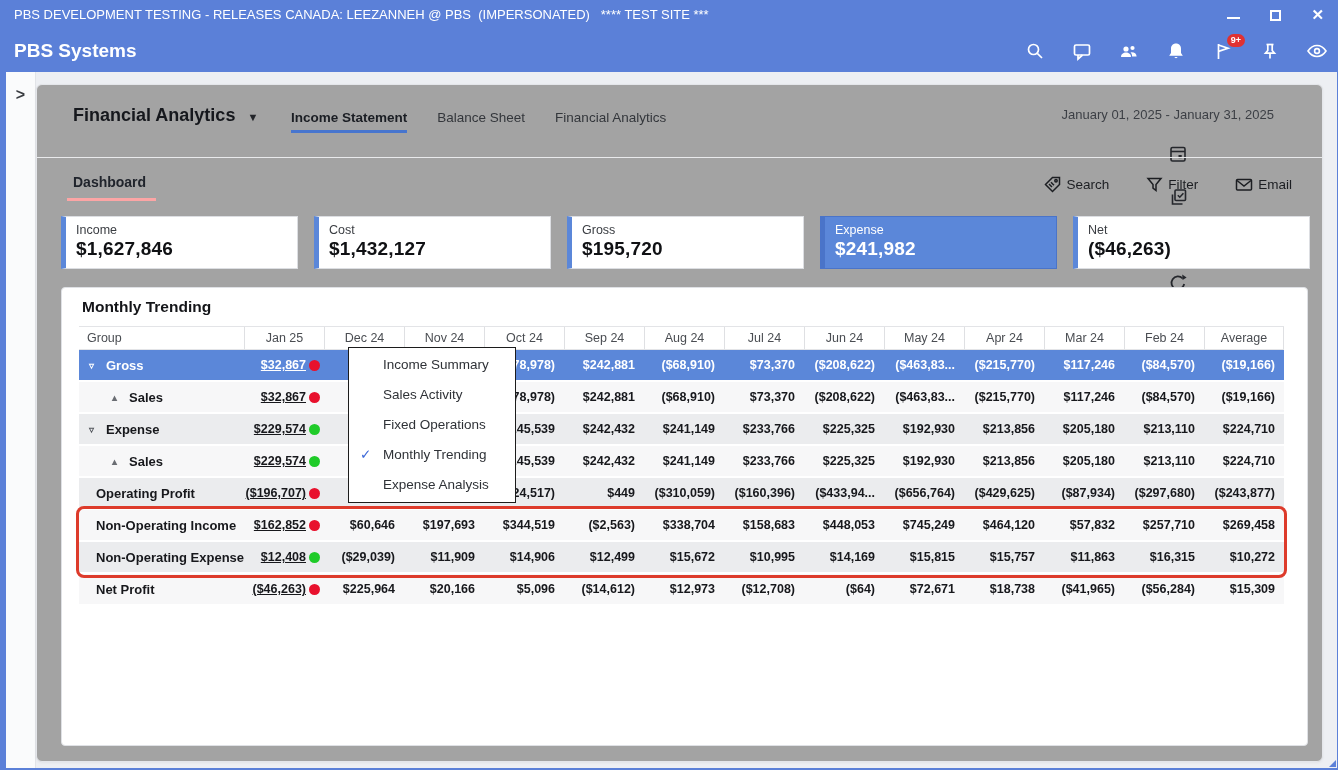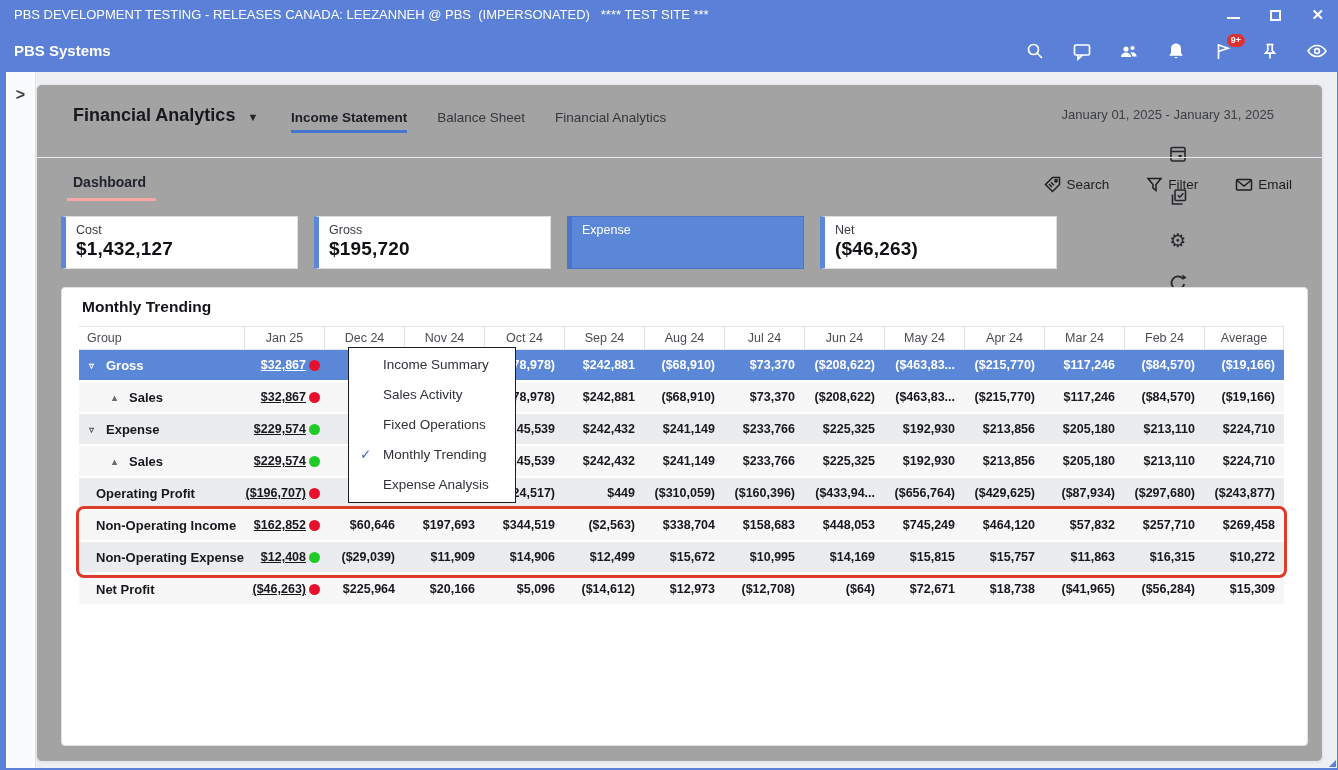--- a/index.html
+++ b/index.html
@@ -18,21 +18,21 @@
   
   .titlebar { position:absolute; left:0; top:0; width:1338px; height:30px; background:#5b80d8; z-index:25; }
   .titlebar .title { position:absolute; left:14px; top:0; line-height:30px; color:#fff; font-size:13px; white-space:pre; }
   .win-btns { position:absolute; right:14px; top:0; height:30px; display:flex; align-items:center; gap:30px; }
   .btn-min { width:13px; height:2px; background:#fff; margin-top:6px; }
   .btn-max { width:11px; height:11px; border:2px solid #fff; }
   .btn-close { color:#fff; font-size:15px; line-height:30px; font-weight:bold; }
 
   
   .appbar { position:absolute; left:0; top:30px; width:1338px; height:42px; background:#5b80d8; z-index:24; }
-  .appbar .brand { position:absolute; left:14px; top:0; line-height:42px; color:#fff; font-size:15px; font-weight:bold; }
+  .appbar .brand { position:absolute; left:14px; top:0; line-height:42px; color:#fff; font-size:19px; font-weight:bold; }
   .appbar-icons { position:absolute; right:10px; top:0; height:42px; display:flex; align-items:center; gap:25px; }
   .appbar-icons .aicon { position:relative; width:22px; height:22px; display:flex; align-items:center; justify-content:center; }
   .badge { position:absolute; top:-6px; right:-11px; background:#e03131; color:#fff; font-size:9px;
     font-weight:bold; border-radius:9px; padding:2px 4px; line-height:1; }
 
   
   .siderail { position:absolute; left:6px; top:72px; width:30px; height:696px; background:#fafbfc; border-right:1px solid #e2e4e8; }
   .siderail .chev { display:block; text-align:center; margin-top:14px; font-size:16px; font-weight:bold; color:#3a3d42; }
 
   
@@ -235,29 +235,34 @@
               <rect x="2.5" y="4.5" width="15" height="10.5" rx="1"></rect>
               <path d="M3 5.5 l7 5.5 l7 -5.5"></path>
             </svg>
         </span>
         <span>Email</span>
       </span>
     </div>
 
     <div class="cards">
         <div class="scard">
+          <div class="lbl">Income</div>
+          <div class="val">$1,627,846</div>
+        </div>
+        <div class="scard">
           <div class="lbl">Cost</div>
           <div class="val">$1,432,127</div>
         </div>
         <div class="scard">
           <div class="lbl">Gross</div>
           <div class="val">$195,720</div>
         </div>
         <div class="scard selected">
           <div class="lbl">Expense</div>
+          <div class="val">$241,982</div>
         </div>
         <div class="scard">
           <div class="lbl">Net</div>
           <div class="val">($46,263)</div>
         </div>
       </div>
 
     <div class="panel">
       <div class="panel-title">Monthly Trending</div>
       <div class="tbl">

